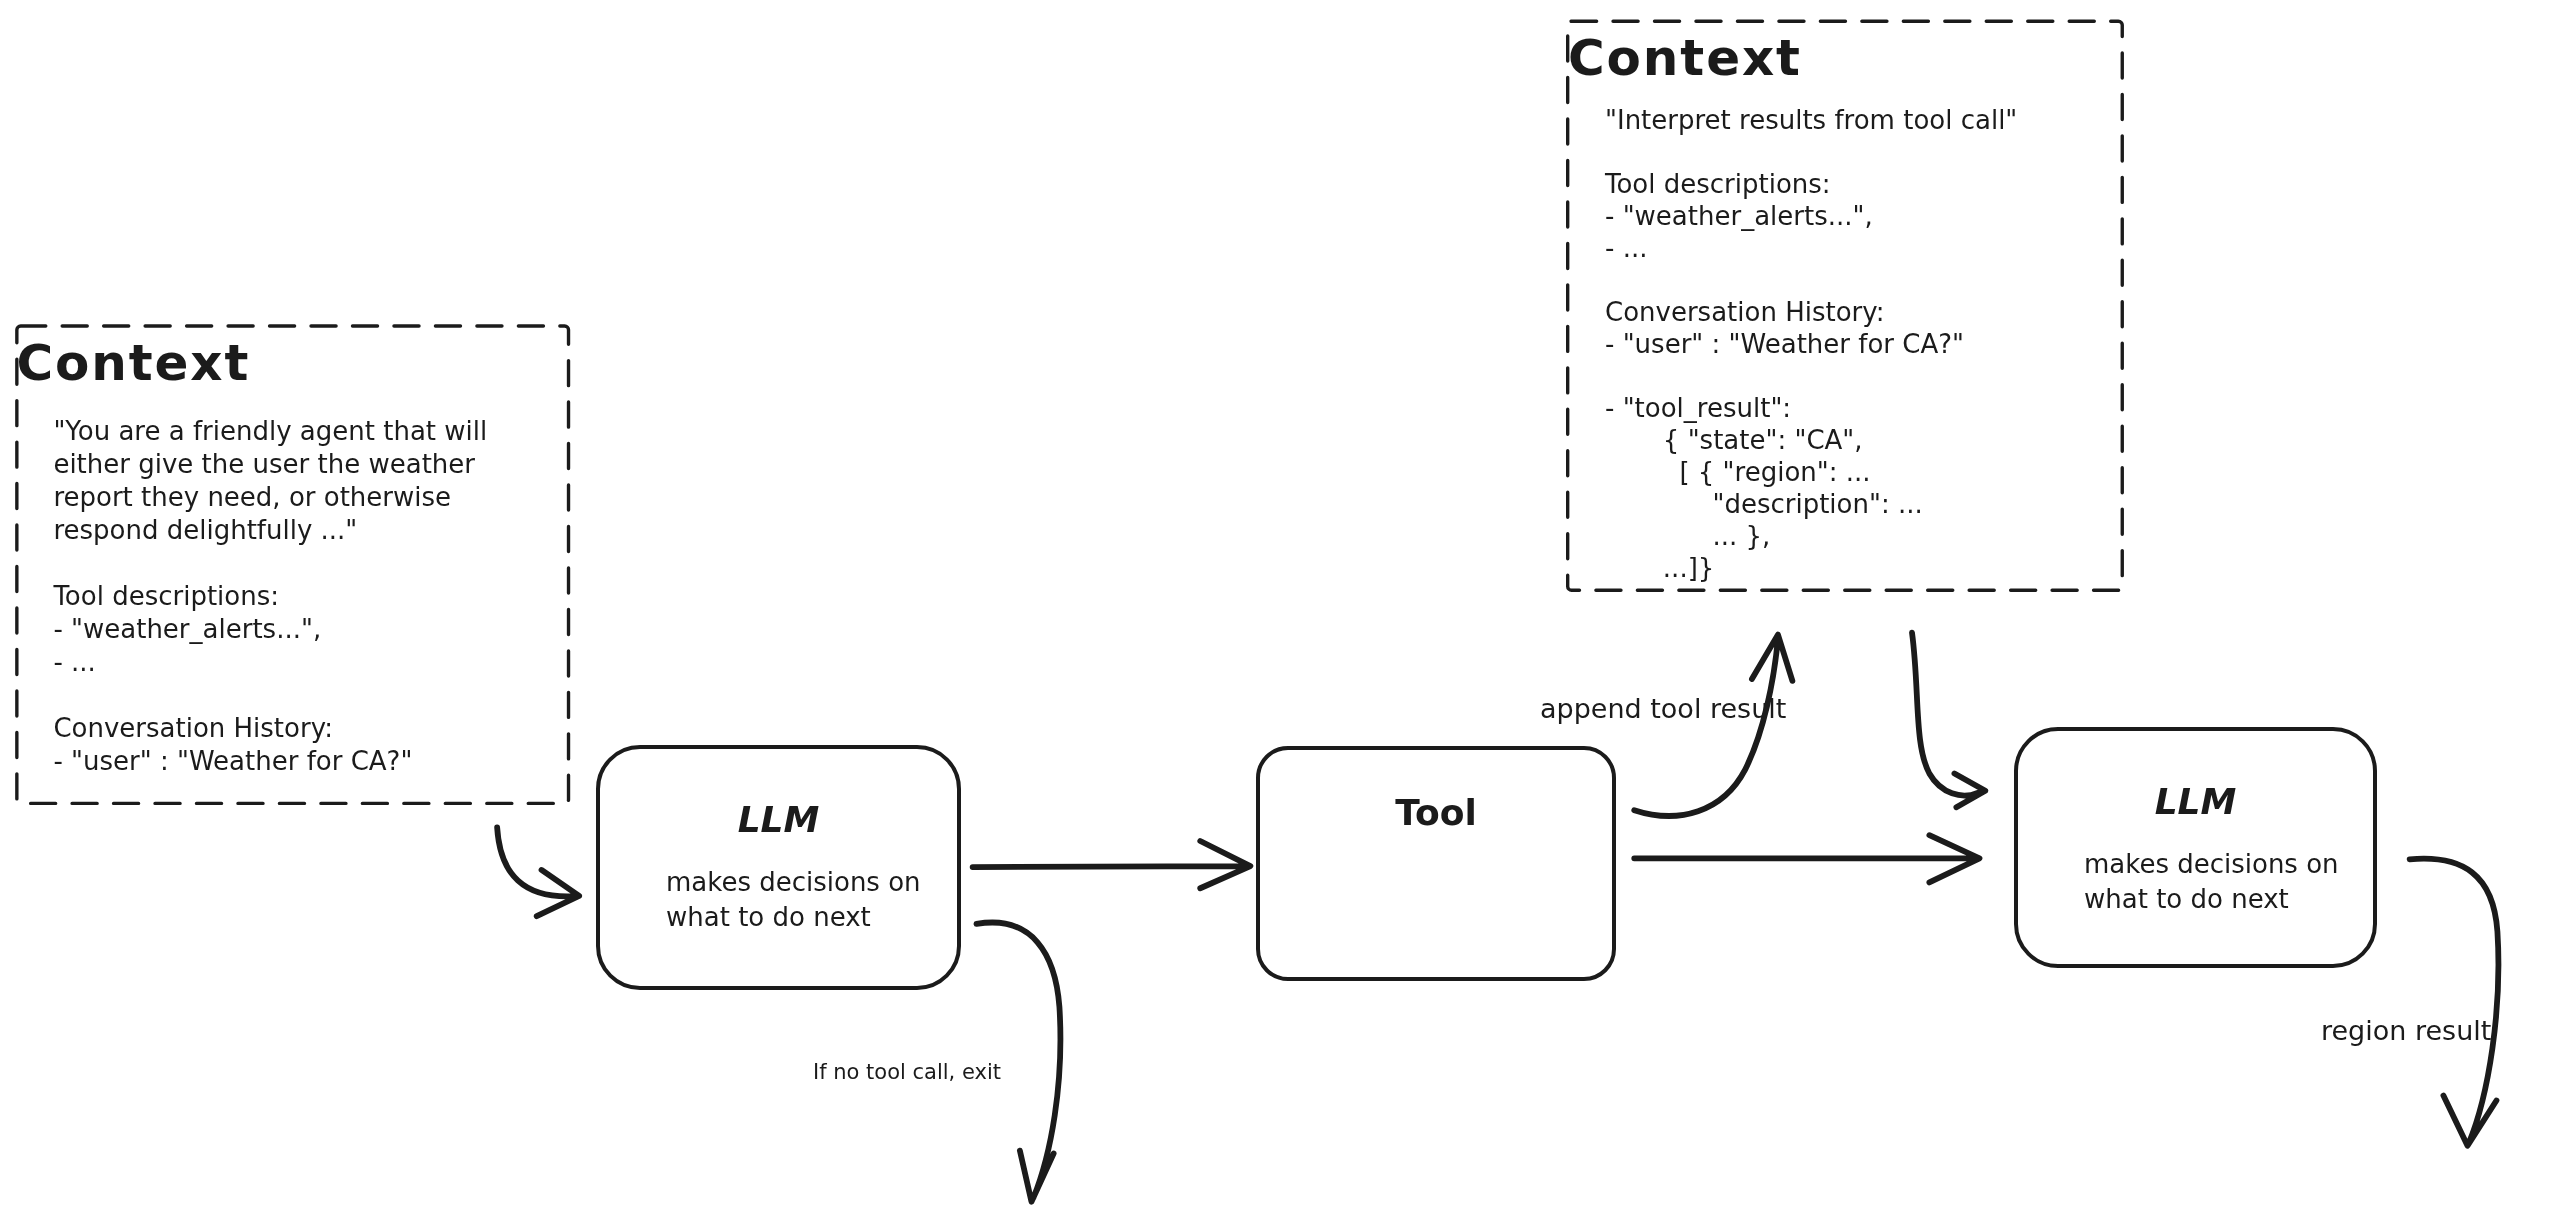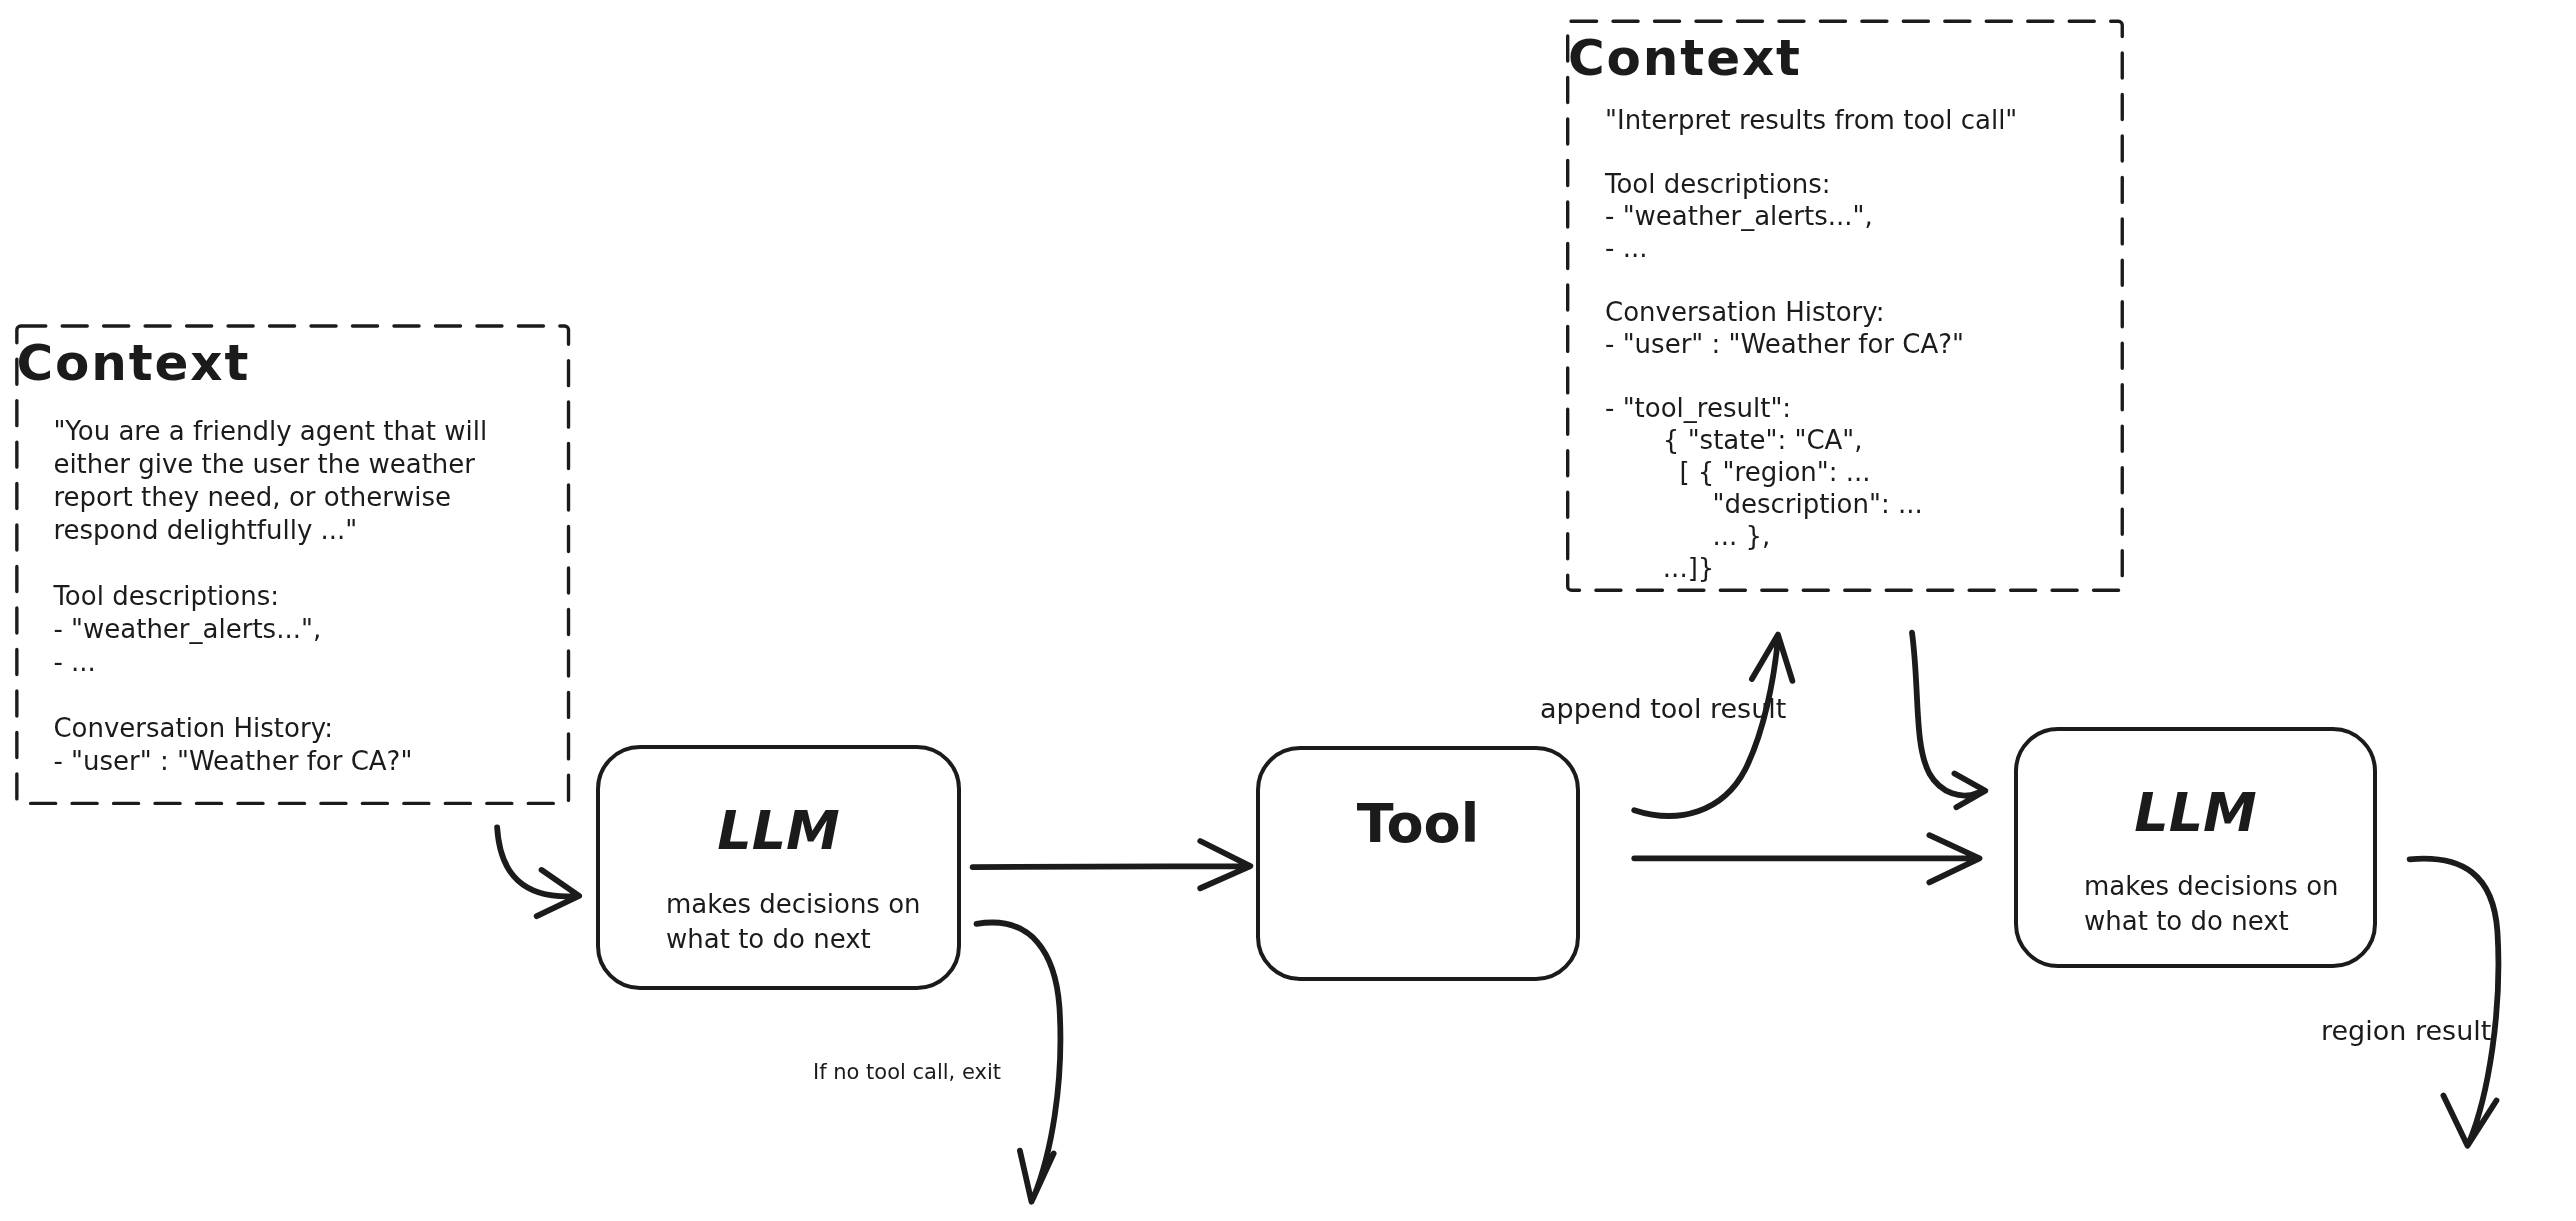--- a/index.html
+++ b/index.html
@@ -49,21 +49,21 @@
 
   
   .node {
     position: absolute;
     border: 4.8px solid var(--ink);
     border-radius: 44px;
     background: var(--bg);
   }
   .node-title {
     text-align: center;
-    font-size: 54px;
+    font-size: 36px;
     font-weight: bold;
     margin-top: 50px;
   }
   .node-title.italic { font-style: italic; }
   .node-sub {
     white-space: pre;
     font-size: 26px;
     line-height: 35px;
     margin: 25px 0 0 66px;
   }
@@ -133,21 +133,21 @@
              ... },
        ...]}</div>
   </div>
 
   <div class="node" style="left:596px; top:745px; width:365px; height:245px;">
     <div class="node-title italic">LLM</div>
     <div class="node-sub">makes decisions on
 what to do next</div>
   </div>
 
-  <div class="node" style="left:1256px; top:746px; width:324px; height:235px;">
+  <div class="node" style="left:1256px; top:746px; width:360px; height:235px;border-radius:32px;">
     <div class="node-title" style="margin-top:42px;">Tool</div>
   </div>
 
   <div class="node" style="left:2014px; top:727px; width:363px; height:241px;">
     <div class="node-title italic">LLM</div>
     <div class="node-sub">makes decisions on
 what to do next</div>
   </div>
 
   <div class="edge-label" style="left:1540px; top:693px;">append tool result</div>

